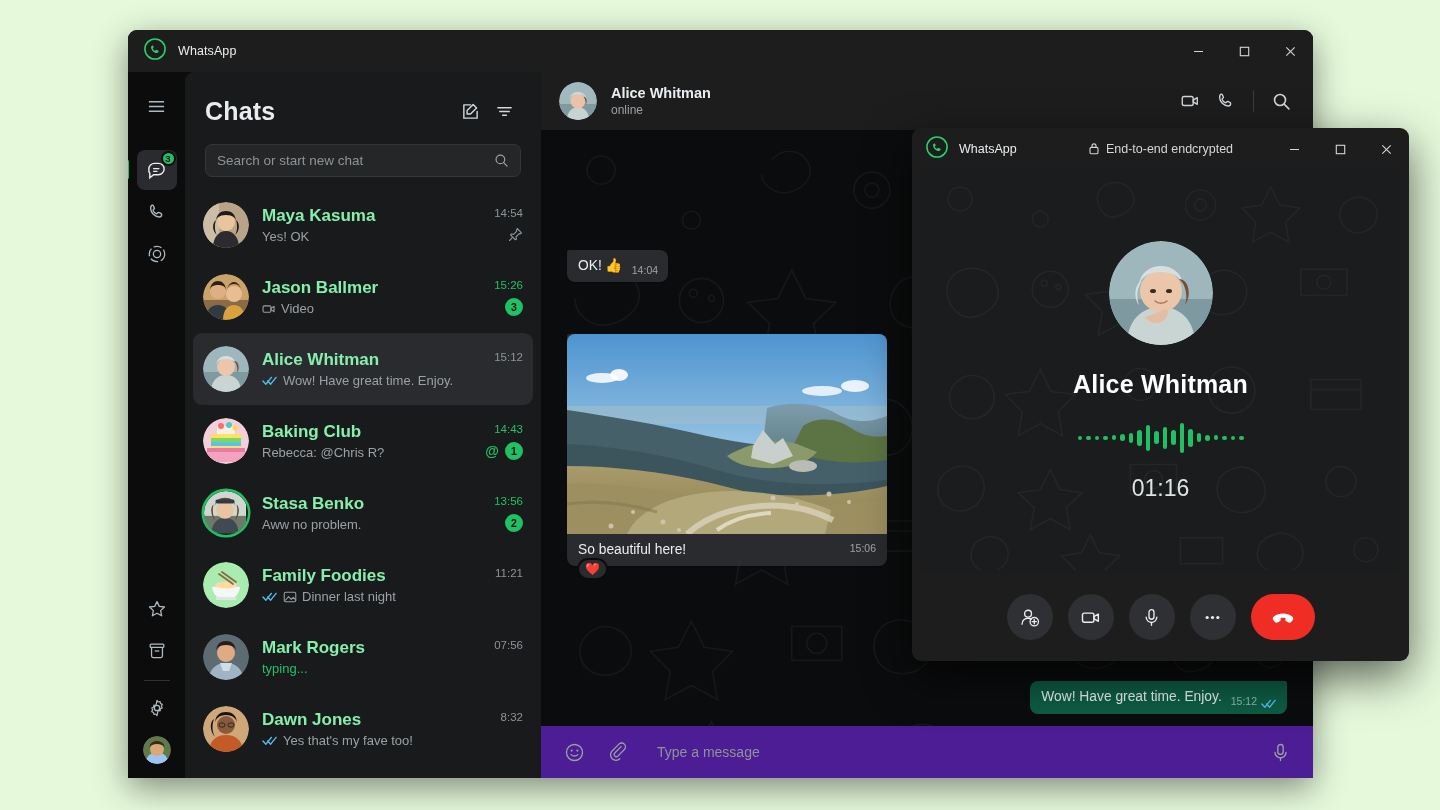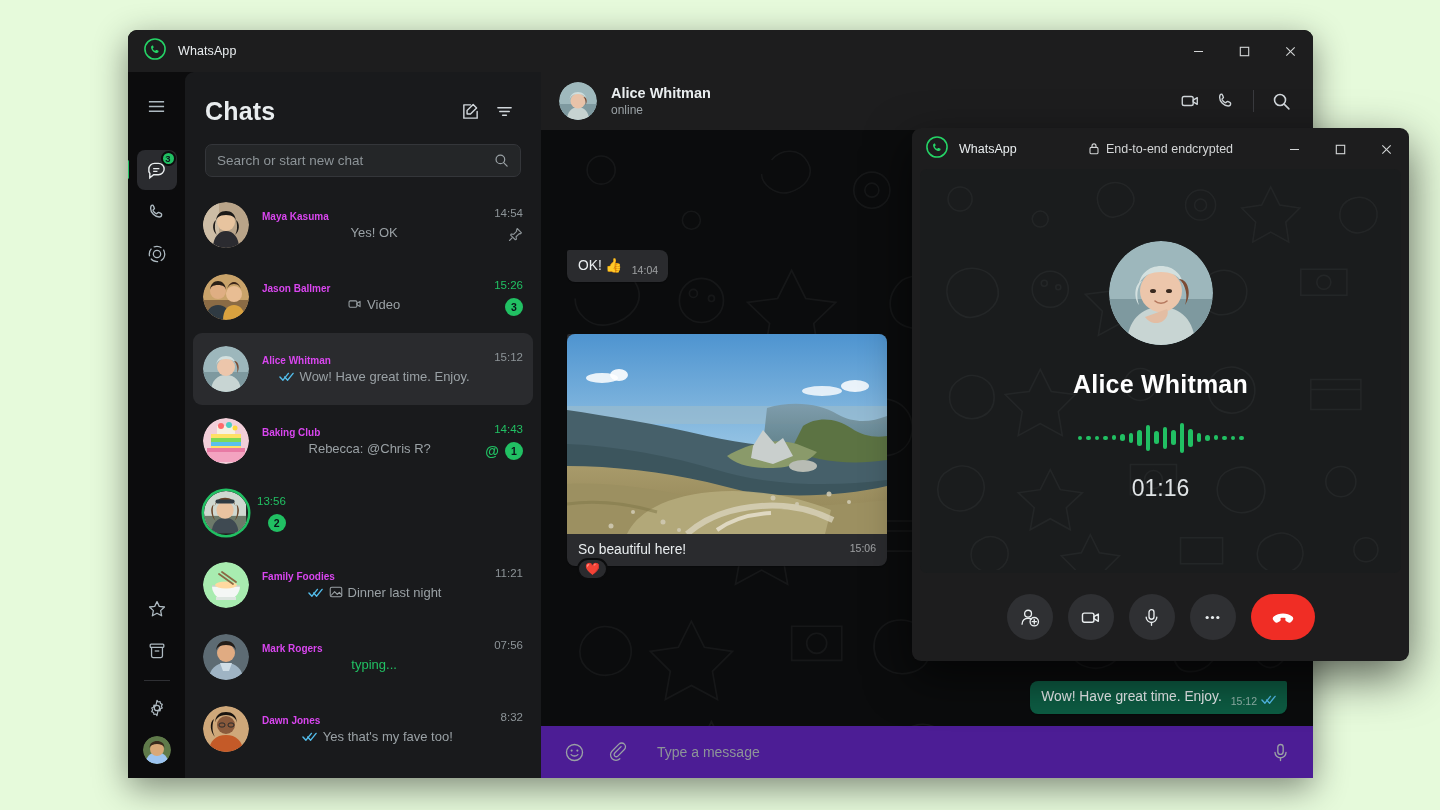--- a/index.html
+++ b/index.html
@@ -103,27 +103,27 @@
     padding: 0 10px; border-radius: 9px; position: relative;
   }
   .chat-row.selected { background: #2a2b2e; }
   .row-avatar {
     width: 46px; height: 46px; border-radius: 50%;
     flex-shrink: 0; overflow: hidden; position: relative;
   }
   .row-avatar.ringed { box-shadow: 0 0 0 2.5px #21c063; width: 44px; height: 44px; margin: 1px; }
   .row-main { flex: 1; margin-left: 13px; min-width: 0; }
   .row-name {
-    font-size: 10px; font-weight: bold; color: #d946ef;
+    font-size: 17px; font-weight: bold; color: #86efac;
     white-space: nowrap; overflow: hidden; text-overflow: ellipsis;
   }
   .row-msg {
     font-size: 13px; color: #9aa1a5; margin-top: 3px;
     display: flex; align-items: center; gap: 5px;
-    white-space: nowrap; overflow: hidden; justify-content: center;
+    white-space: nowrap; overflow: hidden;
   }
   .row-msg.typing { color: #21c063; }
   .row-right {
     display: flex; flex-direction: column; align-items: flex-end;
     justify-content: center; gap: 7px; margin-left: 8px; flex-shrink: 0; text-align: right;
   }
   .row-time { font-size: 11.5px; color: #8d9498; }
   .row-time.green { color: #21c063; }
   .row-badge {
     background: #21c063; color: #0b141a;
@@ -164,21 +164,21 @@
 
   .bubble {
     max-width: 330px; border-radius: 8px; padding: 7px 10px 7px 11px;
     font-size: 13.8px; color: #e9edef; position: relative;
     box-shadow: 0 1px 1px rgba(0,0,0,.25); line-height: 1.35;
   }
   .bubble.in { background: #2a2b2e; align-self: flex-start; border-top-left-radius: 2px; }
   .bubble.out { background: #0d5c43; align-self: flex-end; border-top-right-radius: 2px; }
   .bubble .txt { display: inline; }
   .bubble .meta {
-    display: inline-flex; align-items: flex-start; gap: 4px;
+    display: inline-flex; align-items: flex-end; gap: 4px;
     float: right; margin: 6px 0 -2px 9px;
     font-size: 10.5px; color: rgba(233,237,239,.6);
   }
 
   .img-bubble {
     align-self: flex-start; width: 320px; background: #2a2b2e;
     border-radius: 8px; border-top-left-radius: 2px; overflow: visible;
     box-shadow: 0 1px 1px rgba(0,0,0,.25); position: relative;
   }
   .img-bubble .photo { width: 100%; height: 200px; display: block; border-radius: 8px 8px 0 0; overflow: hidden; }
@@ -550,20 +550,26 @@
                   <rect width="44" height="44" fill="#cfd8d0"></rect>
                   <rect y="26" width="44" height="18" fill="#6d7a6a"></rect>
                   <path d="M8 44c0-10 6-16 14-16s14 6 14 16z" fill="#3f4a52"></path>
                   <circle cx="22" cy="20" r="9" fill="#eac3a0"></circle>
                   <path d="M11 18c0-8 5-11 11-11s11 3 11 11c0-5-3-8-11-8s-11 3-11 8z" fill="#6b4528"></path>
                   <path d="M10 14c-2 7 0 14 2 17-5-4-6-14-2-17z" fill="#6b4528"></path>
                   <path d="M34 14c2 7 0 14-2 17 5-4 6-14 2-17z" fill="#6b4528"></path>
                   <rect x="12" y="9" width="20" height="4" rx="2" fill="#2f3a42"></rect>
                 </g>
               </svg></div>
+            <div class="row-main">
+              <div class="row-name">Stasa Benko</div>
+              <div class="row-msg">
+                <span>Aww no problem.</span>
+              </div>
+            </div>
             <div class="row-right">
               <div class="row-time green">13:56</div>
               <div class="row-icons">
                 <span class="row-badge">2</span>
               </div>
             </div>
           </div>
           <div class="chat-row">
             <div class="row-avatar"><svg width="46" height="46" viewBox="0 0 46 46">
                 <defs>

